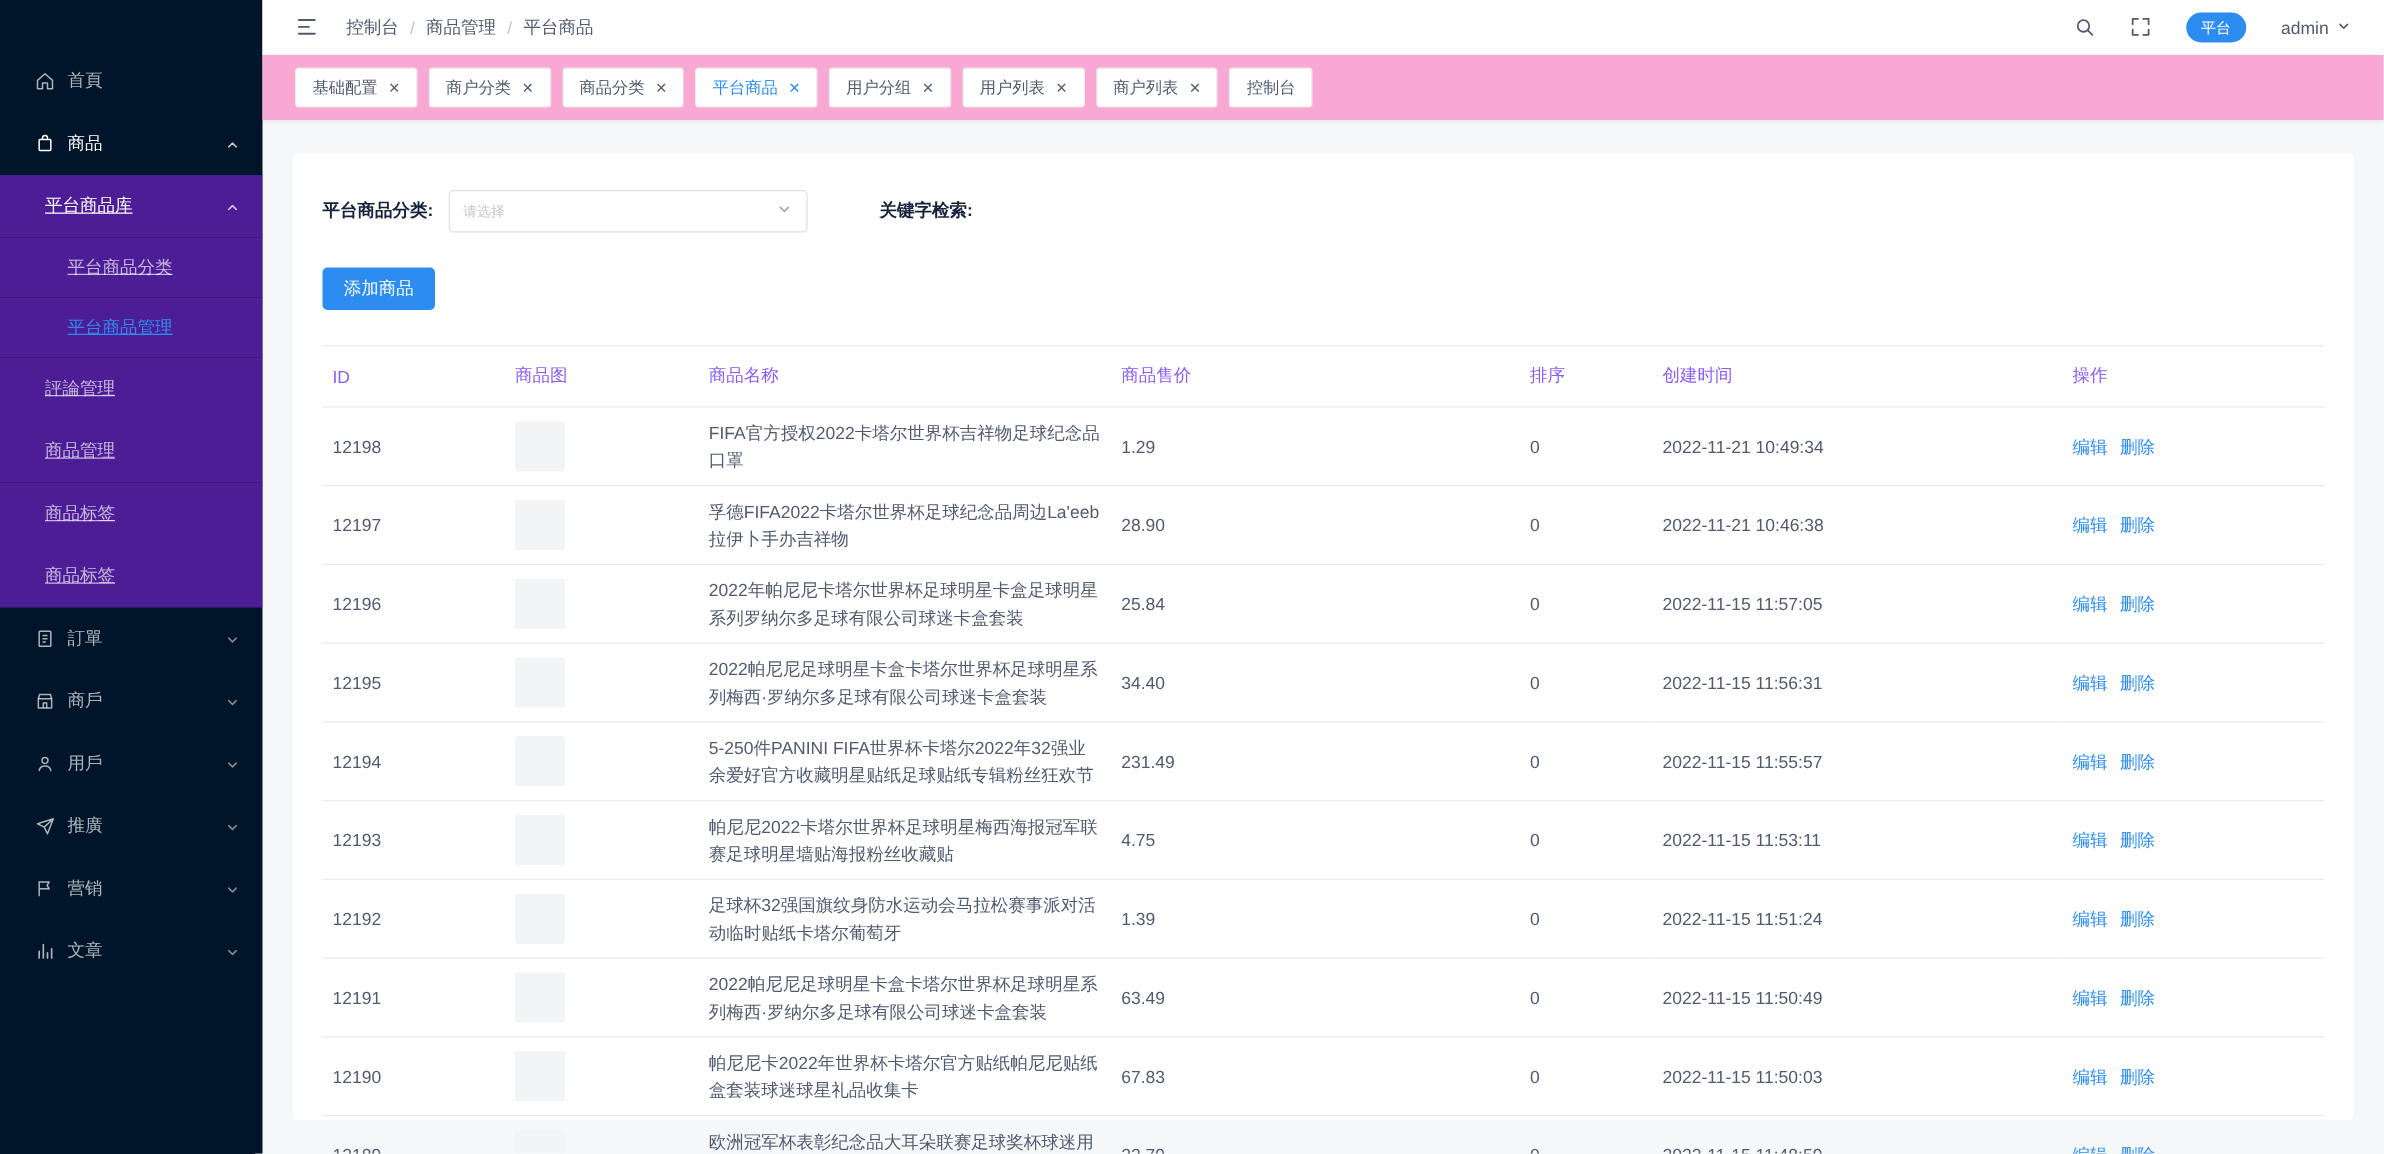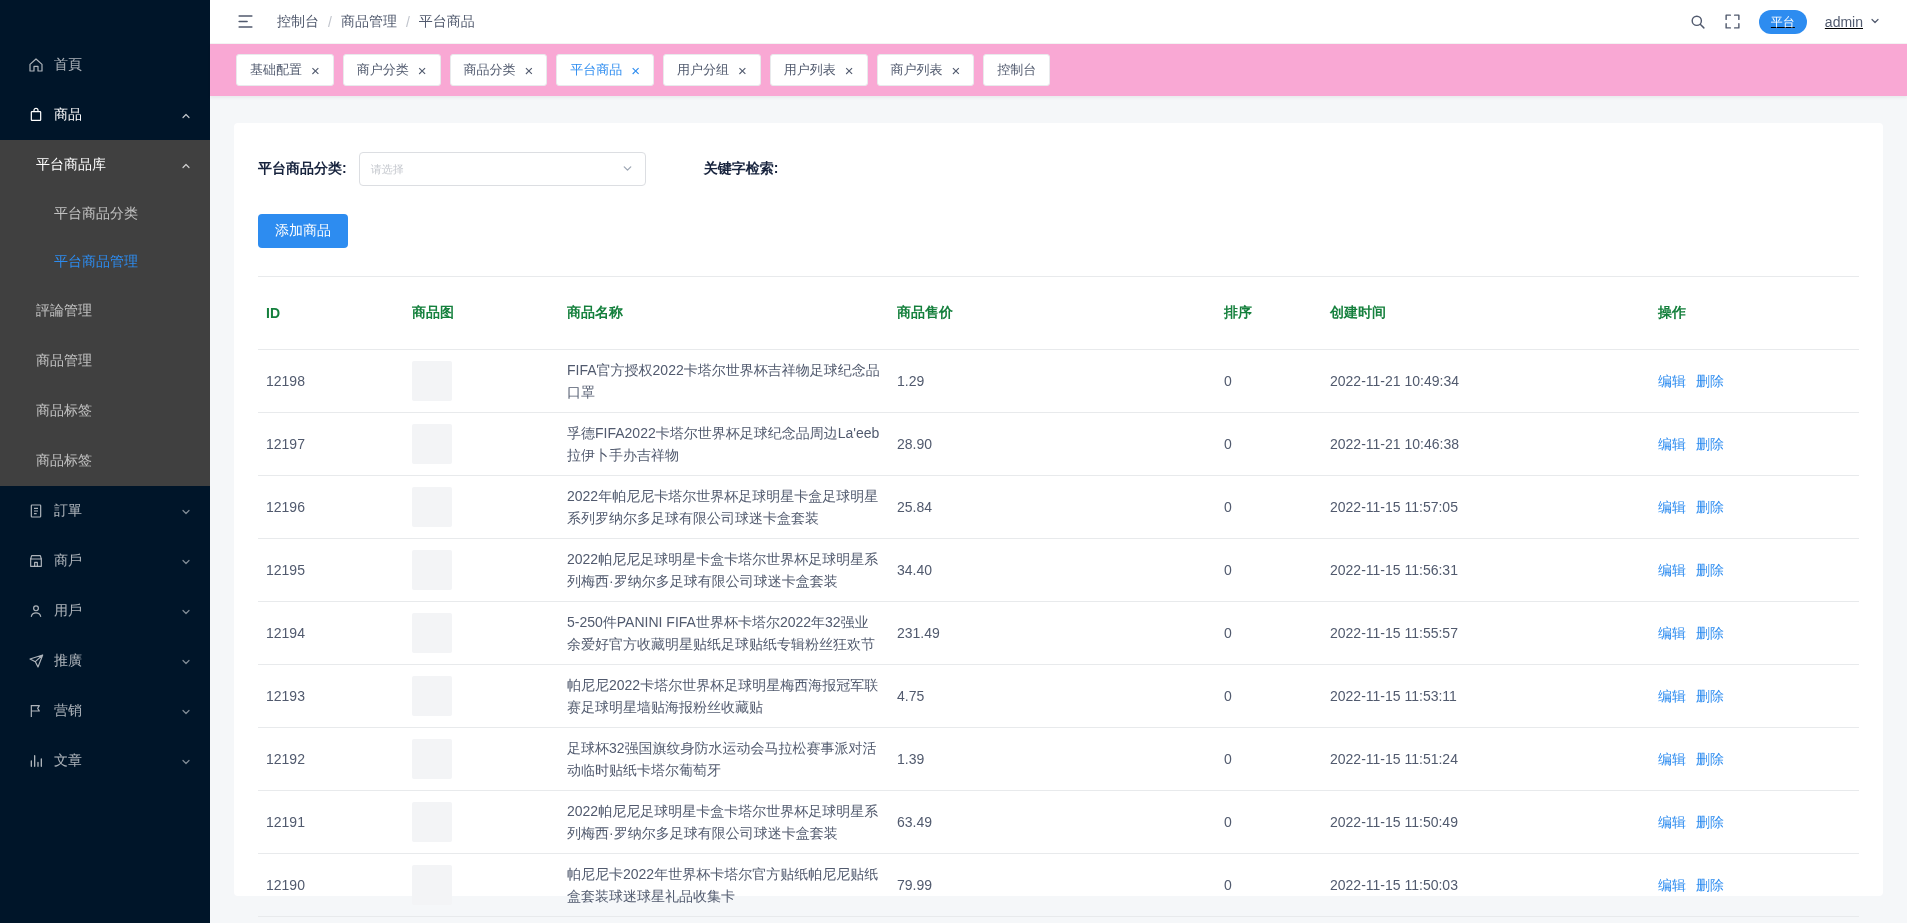--- a/index.html
+++ b/index.html
@@ -7,41 +7,41 @@
     font-family:"Liberation Sans","DejaVu Sans",sans-serif; }
   .app { display:flex; width:100%; height:100%; }
 
   
   .sidebar { width:210px; flex-shrink:0; background:#001529; padding-top:40px; overflow:hidden; }
   .menu-item { position:relative; height:50px; display:flex; align-items:center;
     font-size:14px; color:rgba(255,255,255,.68); cursor:pointer; white-space:nowrap; }
   .menu-item.level-1 { padding-left:28px; }
   .menu-item.level-2 { padding-left:36px; }
   .menu-item.level-3 { padding-left:54px; height:48px; }
-  .menu-item.sub-bg { background:#404040; }
+  .menu-item.sub-bg { background:#4c1d95;text-decoration:underline; }
   .menu-item.open { color:#fff;align-items:center; }
   .menu-item.active { color:#2d8cf0; }
   .mi-icon { display:inline-flex; margin-right:10px; }
   .mi-icon svg { width:16px; height:16px; }
   .mi-arrow { position:absolute; right:18px; top:50%; margin-top:-6px; opacity:.75; }
   .mi-arrow svg { width:12px; height:12px; }
   .mi-arrow.up svg { transform:rotate(180deg); }
 
   
   .main { flex:1; display:flex; flex-direction:column; min-width:0; }
 
   
   .header { height:44px; background:#fff; display:flex; align-items:center;
     padding:0 26px 0 26px; border-bottom:1px solid #f3f3f3; flex-shrink:0; }
   .fold-btn { display:inline-flex; color:#515a6e; cursor:pointer; margin-right:22px; }
   .fold-btn svg { width:19px; height:19px; }
   .breadcrumb { display:flex; align-items:center; font-size:14px; color:#515a6e; }
   .crumb { cursor:pointer; }
   .crumb-sep { margin:0 9px; color:#c0c4cc; }
-  .header-right { margin-left:auto; display:flex; align-items:center; gap:18px;text-decoration:underline; }
+  .header-right { margin-left:auto; display:flex; align-items:center; gap:28px; }
   .hicon { display:inline-flex; color:#515a6e; cursor:pointer; }
   .hicon svg { width:17px; height:17px; }
   .badge { background:#2d8cf0; color:#fff; font-size:12px; line-height:1;
     padding:6px 12px; border-radius:13px; }
   .user { display:flex; align-items:center; gap:6px; font-size:14px; color:#515a6e; cursor:pointer; }
   .user svg { width:12px; height:12px; }
 
   
   .tabbar { height:52px; background:#f9a8d4; display:flex; align-items:center;
     padding:0 26px; box-shadow:0 2px 3px rgba(0,0,0,.05); position:relative; z-index:2; flex-shrink:0; }
@@ -69,21 +69,21 @@
   .search-btn { width:49px; height:34px; background:#2d8cf0; border:none;
     border-radius:0 4px 4px 0; color:#fff; display:flex; align-items:center;
     justify-content:center; cursor:pointer; }
   .search-btn svg { width:16px; height:16px; }
   .add-btn { height:34px; padding:0 17px; background:#2d8cf0; color:#fff; border:none;
     border-radius:4px; font-size:14px; cursor:pointer; margin-bottom:28px; }
 
   
   table { width:100%; border-collapse:collapse; table-layout:fixed;
     font-size:14px; color:#515a6e; }
-  thead th { text-align:left; font-weight:700; color:#15803d; padding:27px 8px;
+  thead th { text-align:left; font-weight:400; color:#8b5cf6; padding:15px 8px;
     border-top:1px solid #e8eaec; border-bottom:1px solid #e8eaec; background:#fff; }
   tbody td { height:63px; padding:9px 8px; border-bottom:1px solid #e8eaec;
     vertical-align:middle; line-height:22px; }
   .thumb { width:40px; height:40px; background:#f3f4f6; border-radius:2px; }
   .link { color:#2d8cf0; cursor:pointer; text-decoration:none; margin-right:10px; }
 </style>
 </head>
 <body>
 
 <div class="app">
@@ -407,21 +407,21 @@
                 <td>0</td>
                 <td>2022-11-15 11:50:49</td>
                 <td><a class="link">编辑</a><a class="link">删除</a></td>
               </tr>
               <tr>
                 <td>12190</td>
                 <td>
                   <div class="thumb"></div>
                 </td>
                 <td>帕尼尼卡2022年世界杯卡塔尔官方贴纸帕尼尼贴纸盒套装球迷球星礼品收集卡</td>
-                <td>79.99</td>
+                <td>67.83</td>
                 <td>0</td>
                 <td>2022-11-15 11:50:03</td>
                 <td><a class="link">编辑</a><a class="link">删除</a></td>
               </tr>
               <tr>
                 <td>12189</td>
                 <td>
                   <div class="thumb"></div>
                 </td>
                 <td>欧洲冠军杯表彰纪念品大耳朵联赛足球奖杯球迷用品纪念品家居装饰工艺品</td>

